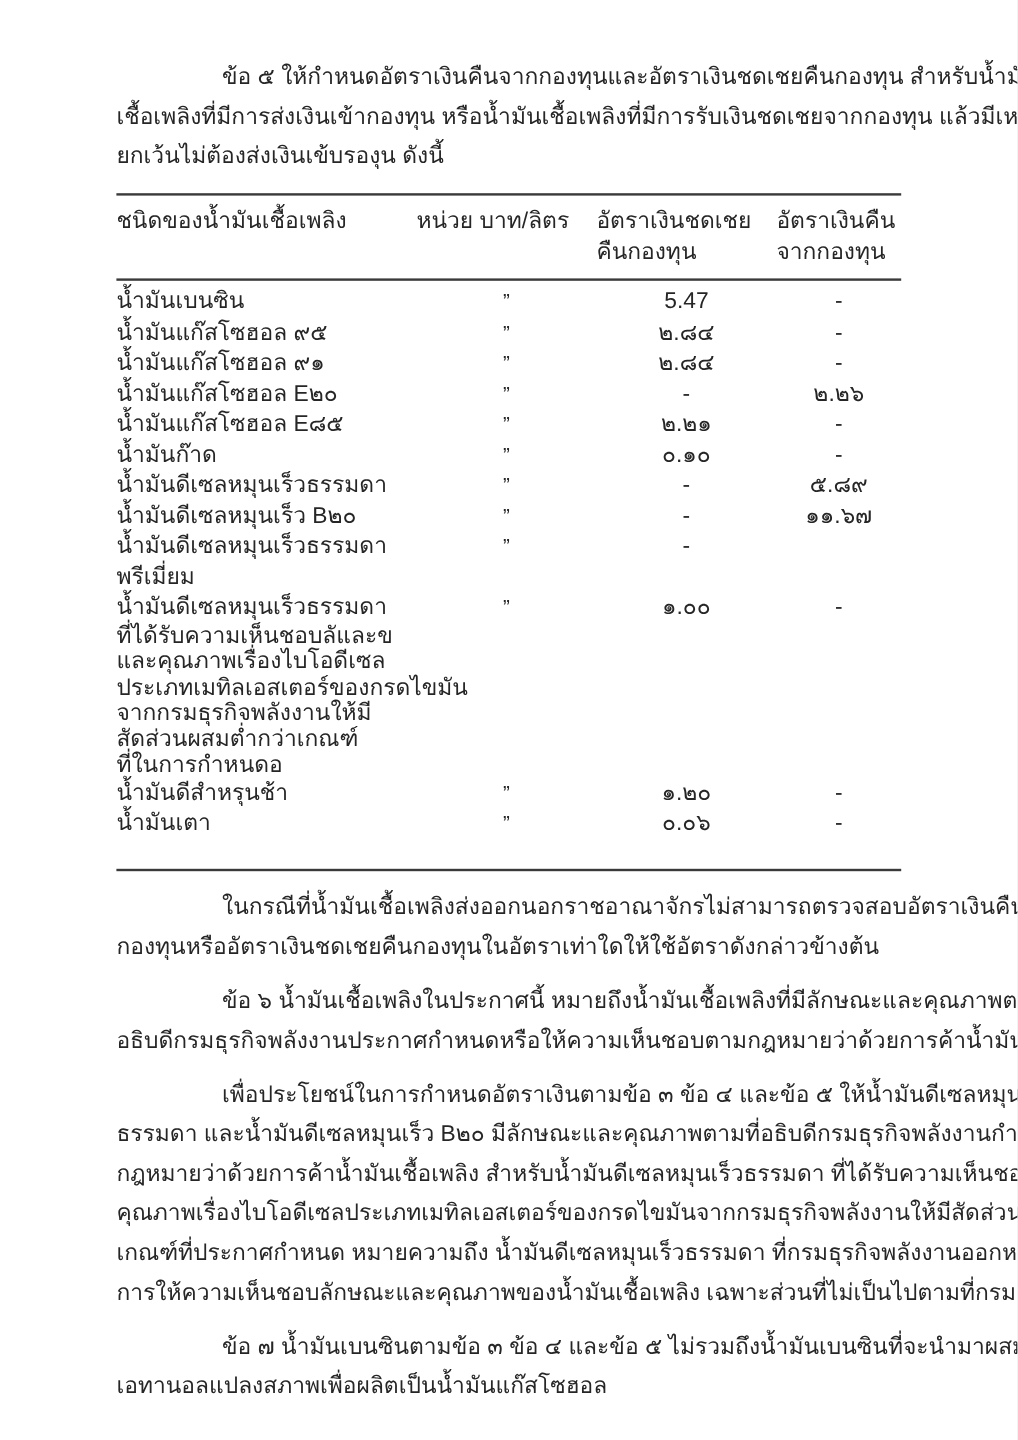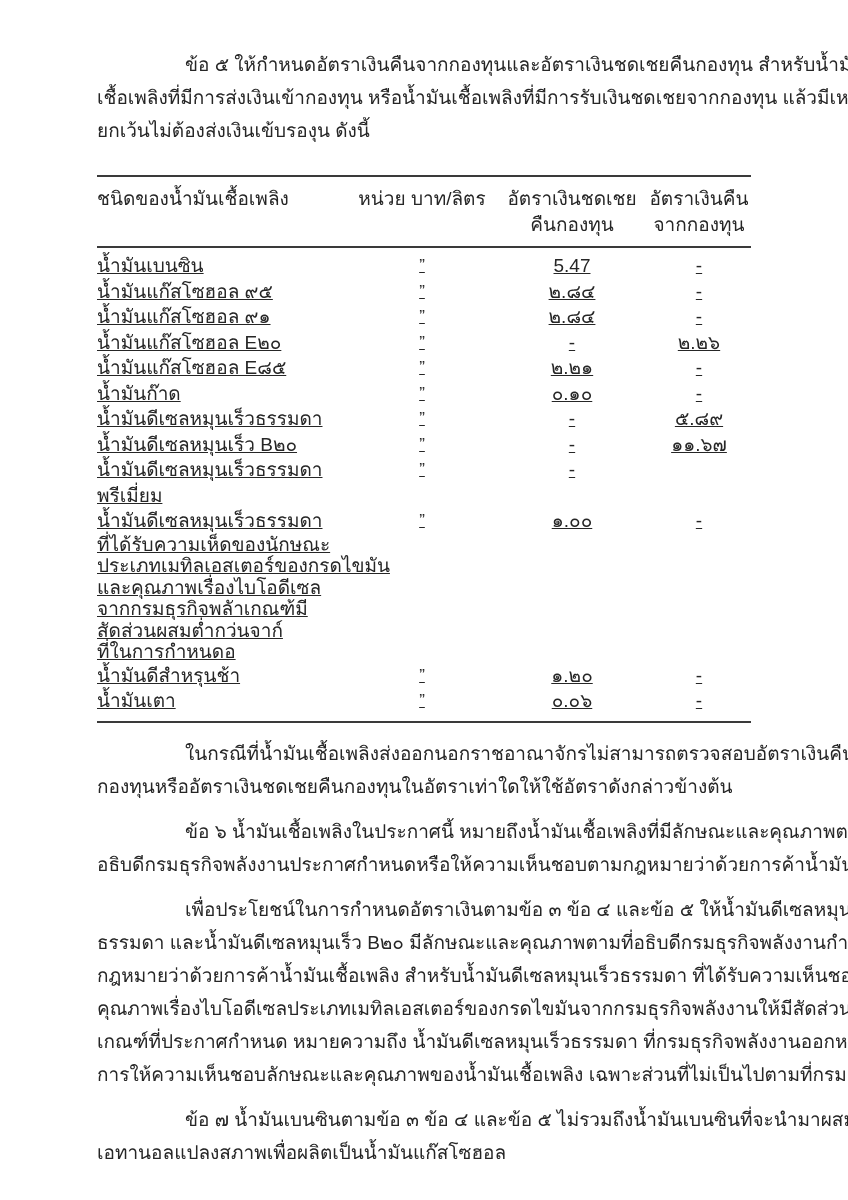--- a/index.html
+++ b/index.html
@@ -14,35 +14,35 @@
     font-size: 19px;
     box-sizing: border-box;
     padding: 48px 97px 0 97px;
     overflow: hidden;
   }
   .para { margin: 0 0 12px 0; }
   .para .line { line-height: 33px; white-space: nowrap; }
   .para .line.first { text-indent: 88px; }
 
   .fuel-table {
-    margin-top: 28px;
+    margin-top: 14px;
     margin-bottom: 14px;
     border-top: 2px solid #3a3a3a;
     border-bottom: 2px solid #3a3a3a;
   }
   .t-header {
     display: grid;
     grid-template-columns: 250px 150px 150px 104px;
     border-bottom: 2px solid #3a3a3a;
     padding: 9px 0 8px 0;
     line-height: 26px;
   }
   .t-header .hc { align-self: start; }
-  .t-header .hc.center { text-align: center; }
-  .t-body { padding: 5px 0 7px 0; text-decoration: underline; }
+  .t-header .hc.center { text-align: left; }
+  .t-body { padding: 5px 0 24px 0; }
   .t-row {
     display: grid;
     grid-template-columns: 250px 150px 150px 104px;
     line-height: 25.5px;
   }
   .t-row .cell.center { text-align: center; }
   .t-row .cell.unit { font-size: 17px; }
   .extra-lines .line { line-height: 21.5px; white-space: nowrap; }
 </style>
 </head>
@@ -123,25 +123,25 @@
           <div class="cell unit center">”</div>
           <div class="cell center">-</div>
         </div>
         <div class="t-row">
           <div class="cell fuel">น้ำมันดีเซลหมุนเร็วธรรมดา</div>
           <div class="cell unit center">”</div>
           <div class="cell center">๑.๐๐</div>
           <div class="cell center">-</div>
         </div>
         <div class="extra-lines">
-          <div class="line">ที่ได้รับความเห็ดของนักษณะ</div>
+          <div class="line">ที่ได้รับความเห็นชอบลัและข</div>
+          <div class="line">และคุณภาพเรื่องไบโอดีเซล</div>
           <div class="line">ประเภทเมทิลเอสเตอร์ของกรดไขมัน</div>
-          <div class="line">และคุณภาพเรื่องไบโอดีเซล</div>
-          <div class="line">จากกรมธุรกิจพลัาเกณฑ้มี</div>
-          <div class="line">สัดส่วนผสมต่ำกว่นจาก์</div>
+          <div class="line">จากกรมธุรกิจพลังงานให้มี</div>
+          <div class="line">สัดส่วนผสมต่ำกว่าเกณฑ์</div>
           <div class="line">ที่ในการกำหนดอ</div>
         </div>
         <div class="t-row">
           <div class="cell fuel">น้ำมันดีสำหรุนช้า</div>
           <div class="cell unit center">”</div>
           <div class="cell center">๑.๒๐</div>
           <div class="cell center">-</div>
         </div>
         <div class="t-row">
           <div class="cell fuel">น้ำมันเตา</div>

